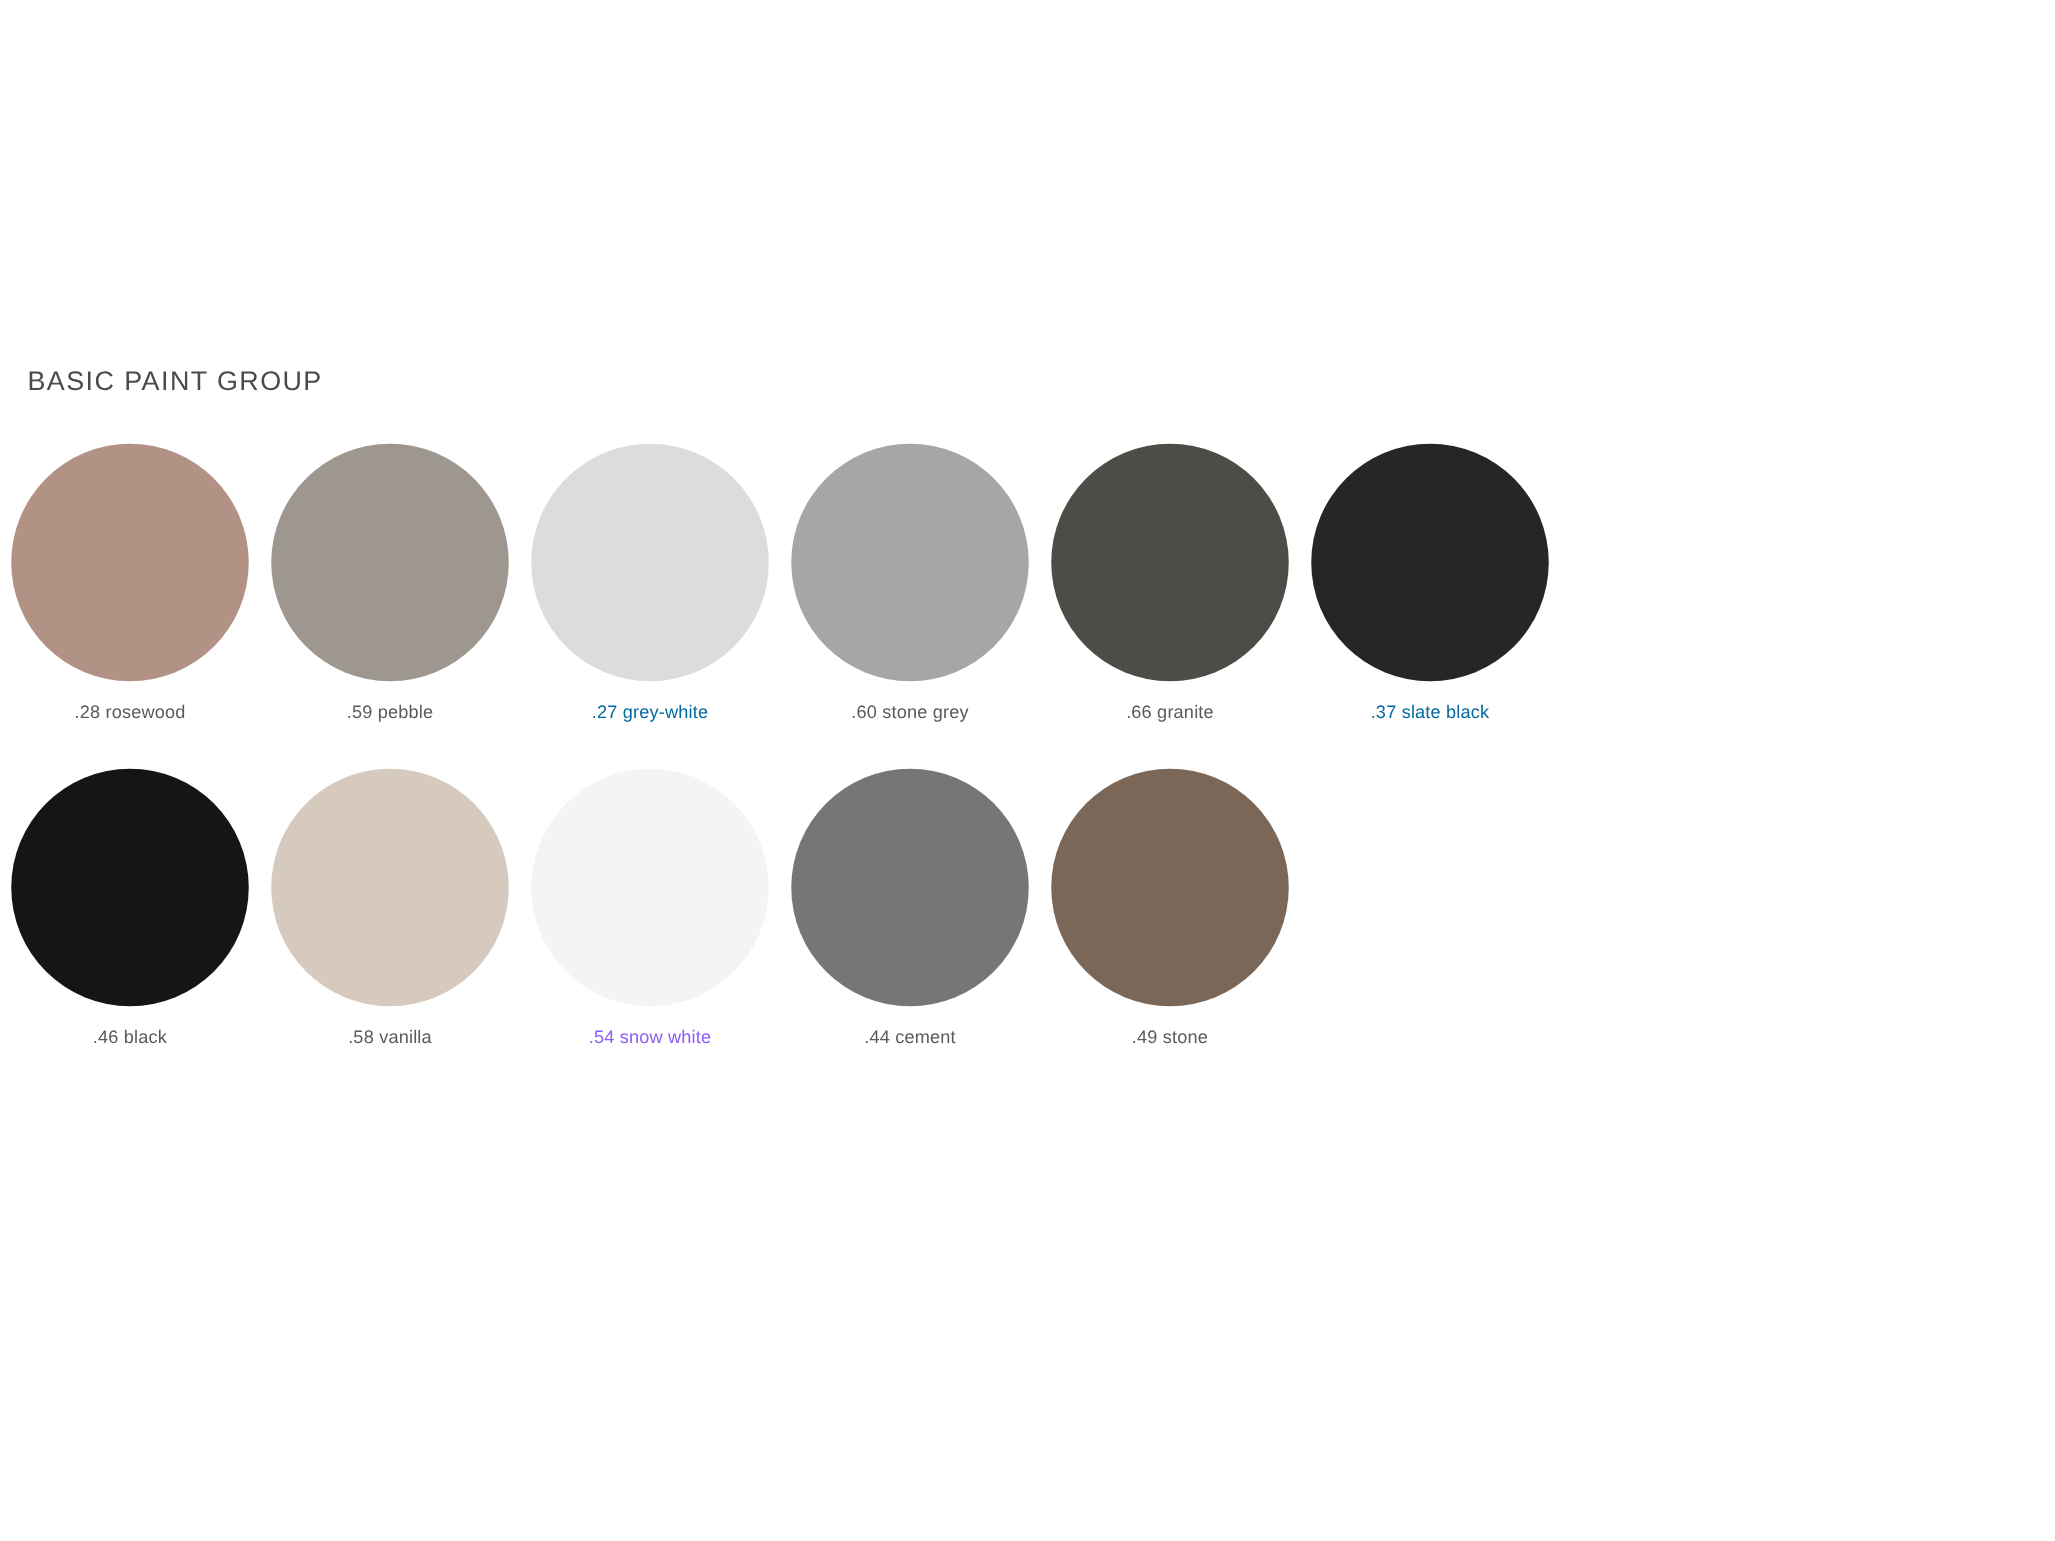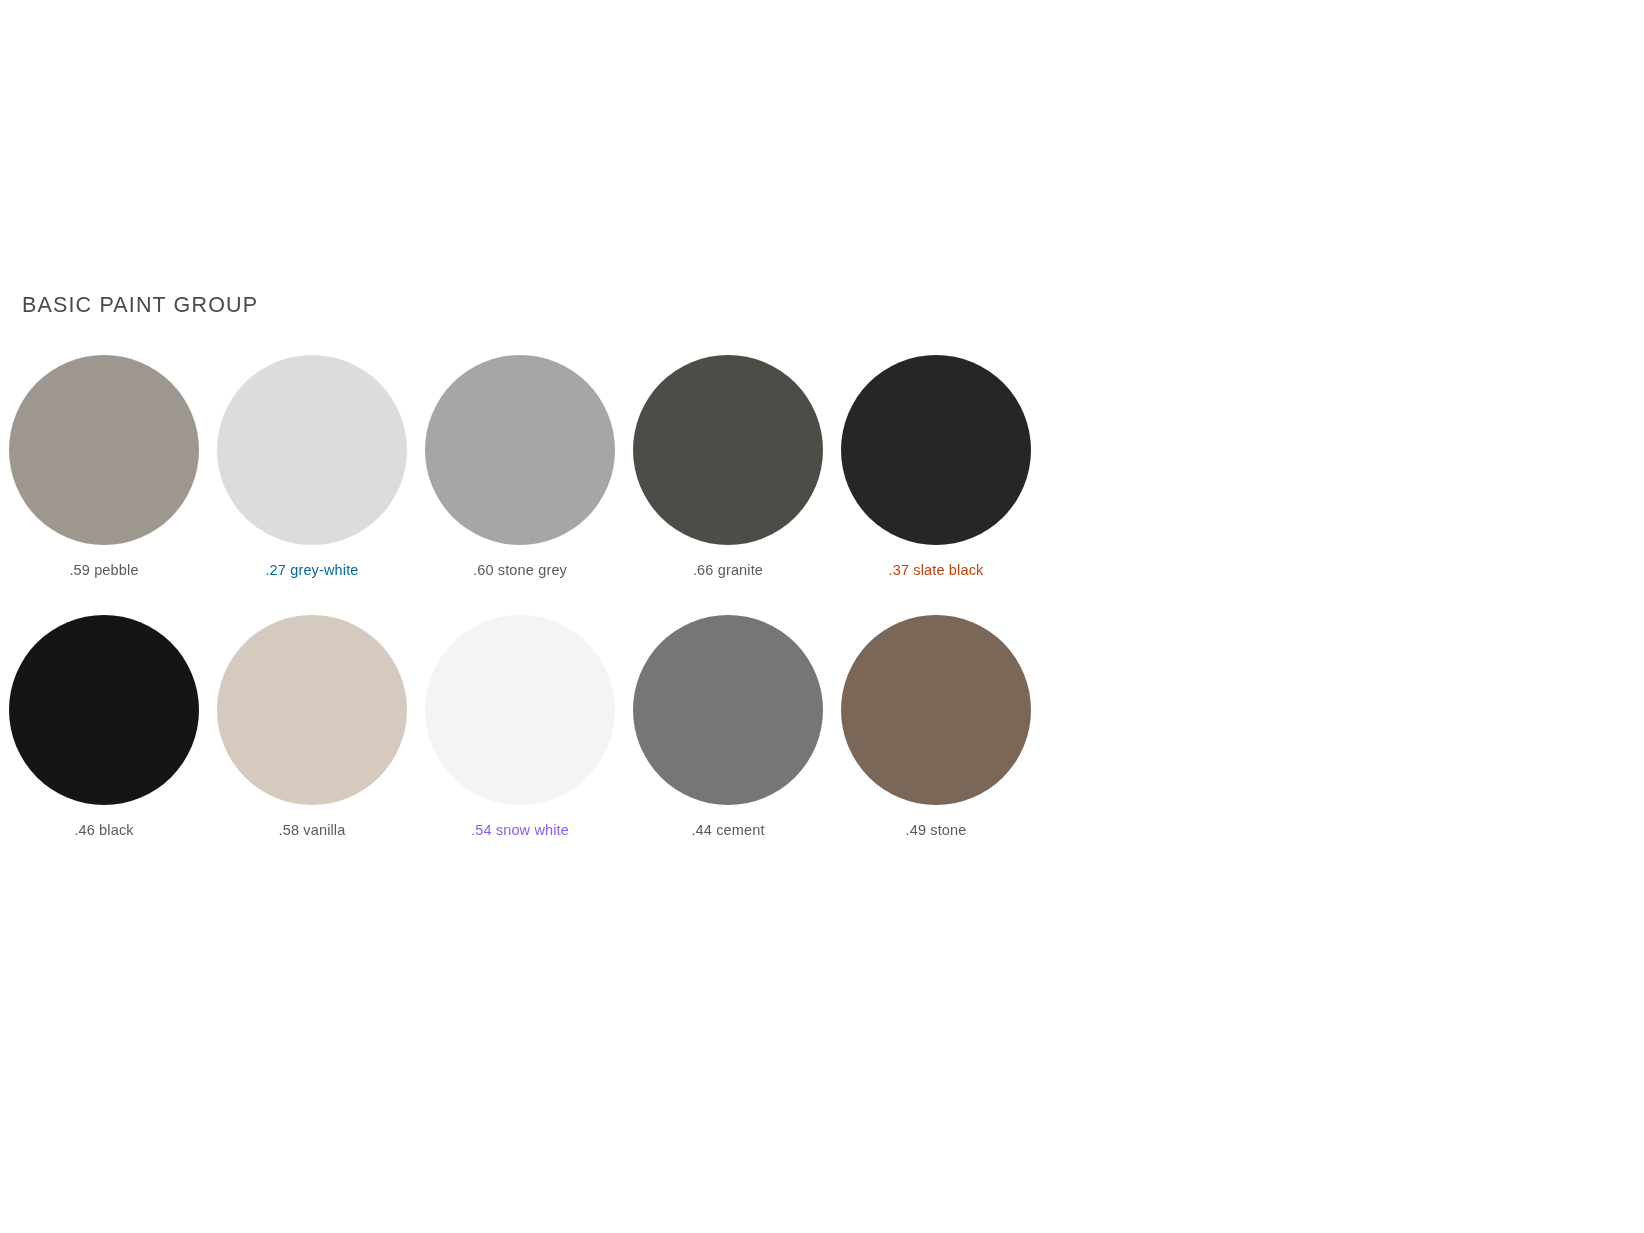--- a/index.html
+++ b/index.html
@@ -79,38 +79,42 @@
 <body style="background: rgb(255, 255, 255);">
 
 <div class="palette-page">
 
   <div class="palette-title" style="color: rgb(74, 74, 74);">BASIC PAINT GROUP</div>
 
   <div class="swatch-grid">
 
     <div class="swatch-row">
       <div class="swatch-cell">
+        <span class="swatch-disc" style="background: rgb(178, 146, 133);"></span>
+        <span class="swatch-label" style="color: rgb(90, 90, 90);">.28 rosewood</span>
+      </div>
+      <div class="swatch-cell">
         <span class="swatch-disc" style="background: rgb(157, 151, 143);"></span>
         <span class="swatch-label" style="color: rgb(90, 90, 90); text-align: center;">.59 pebble</span>
       </div>
       <div class="swatch-cell">
         <span class="swatch-disc" style="background: rgb(220, 220, 218);"></span>
         <span class="swatch-label" style="color: #0369a1;">.27 grey-white</span>
       </div>
       <div class="swatch-cell">
         <span class="swatch-disc" style="background: rgb(166, 166, 165);"></span>
         <span class="swatch-label" style="color: rgb(90, 90, 90);">.60 stone grey</span>
       </div>
       <div class="swatch-cell">
         <span class="swatch-disc" style="background: rgb(77, 77, 72);"></span>
         <span class="swatch-label" style="color: rgb(90, 90, 90); text-align: right;">.66 granite</span>
       </div>
       <div class="swatch-cell">
         <span class="swatch-disc" style="background: rgb(38, 38, 38);"></span>
-        <span class="swatch-label" style="color: #c2410c;">.37 slate black</span>
+        <span class="swatch-label" style="color: #0369a1;">.37 slate black</span>
       </div>
     </div>
 
     <div class="swatch-row">
       <div class="swatch-cell">
         <span class="swatch-disc" style="background: rgb(21, 21, 20);"></span>
         <span class="swatch-label" style="color: rgb(90, 90, 90);">.46 black</span>
       </div>
       <div class="swatch-cell">
         <span class="swatch-disc" style="background: rgb(214, 202, 190);"></span>

